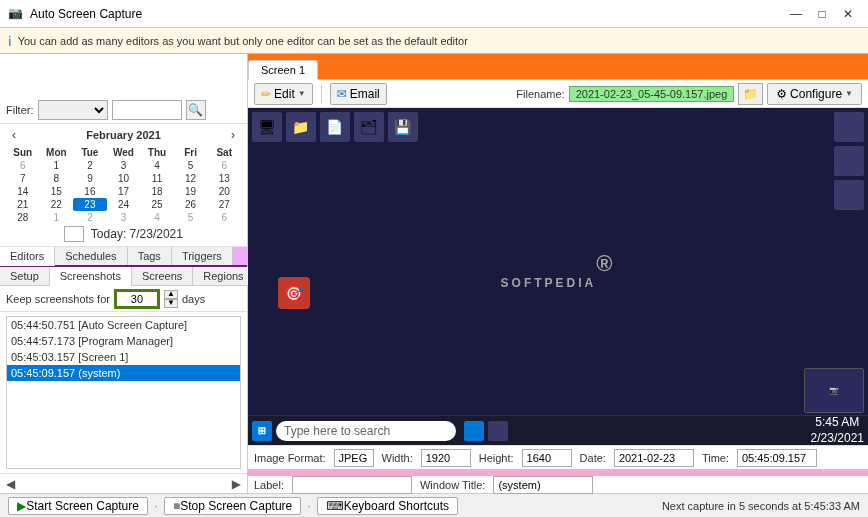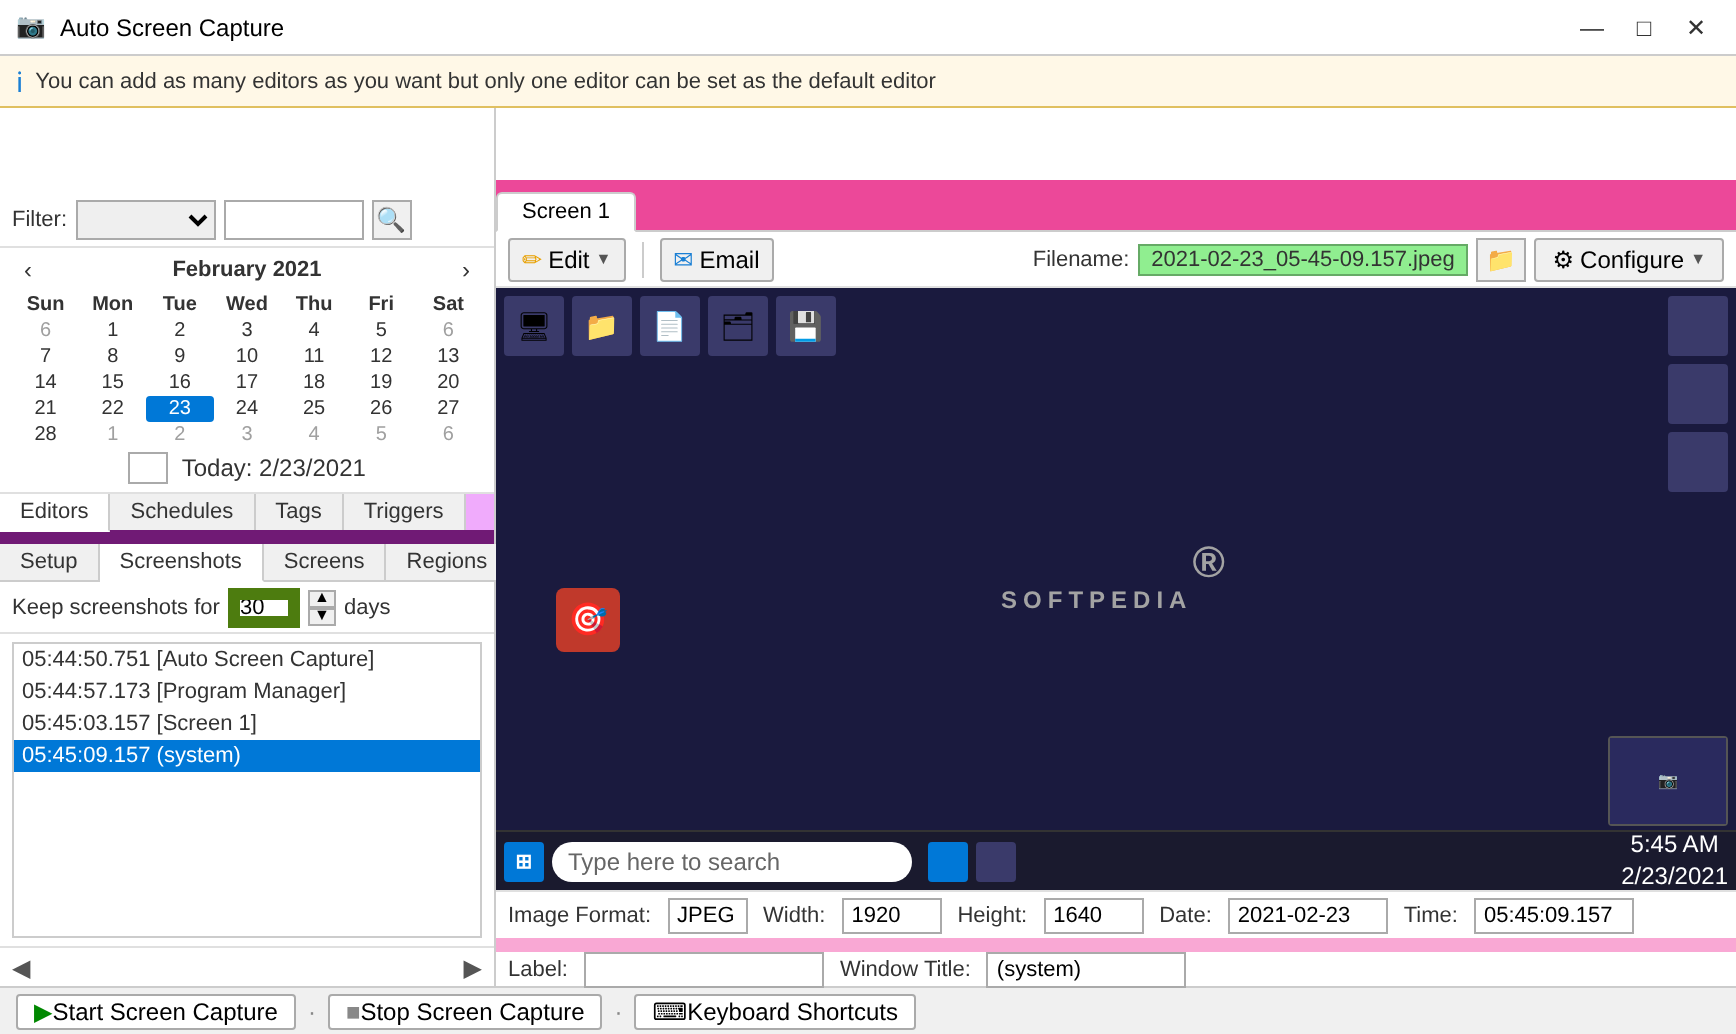--- a/index.html
+++ b/index.html
@@ -56,57 +56,57 @@
     .cal-title { font-size: 11px; font-weight: bold; color: #333; }
     .cal-grid { width: 100%; border-collapse: collapse; }
     .cal-grid th { font-size: 10px; color: #333; text-align: center; padding: 1px; width: 30px; }
     .cal-grid td { font-size: 10px; text-align: center; padding: 1px 2px; cursor: pointer; color: #333; }
     .cal-grid td.other-month { color: #a0a0a0; }
     .cal-grid td.selected { background: #0078d7; color: #fff; border-radius: 2px; }
     .cal-today-row { text-align: center; font-size: 10px; color: #333; margin-top: 2px; }
     .cal-today-box { display: inline-block; border: 1px solid #aaa; padding: 0 4px; margin-right: 4px; }
 
     
-    .tab-bar { display: flex; border-bottom: 7px solid #701a75; background: #f0abfc; }
+    .tab-bar { display: flex; border-bottom: 2px solid #701a75; background: #f0abfc; }
     .tab-item {
       padding: 3px 10px; font-size: 11px; cursor: pointer; border-right: 1px solid #ccc;
       background: #f0f0f0; color: #333;
     }
     .tab-item.active { background: #fff; border-bottom: 1px solid #fff; margin-bottom: -1px; }
 
     
     .sub-tab-bar { display: flex; border-bottom: 1px solid #ccc; background: #f0f0f0; }
     .sub-tab-item {
       padding: 3px 10px; font-size: 11px; cursor: pointer;
       background: #f0f0f0; color: #333; border-right: 1px solid #ccc;
     }
     .sub-tab-item.active { background: #fff; border-bottom: 1px solid #fff; margin-bottom: -1px; }
 
     
     .keep-row { display: flex; align-items: center; padding: 4px 6px; gap: 4px; border-bottom: 1px solid #e0e0e0; height: 26px; }
     .keep-label { font-size: 11px; color: #333; }
-    .keep-input { width: 36px; height: 20px; border: 6px solid #4d7c0f; font-size: 11px; }
+    .keep-input { width: 46px; height: 20px; border: 3px solid #4d7c0f; font-size: 11px; text-align: center; }
     .keep-spin { display: flex; flex-direction: column; }
     .spin-btn { width: 14px; height: 9px; border: 1px solid #aaa; background: #f0f0f0; cursor: pointer; font-size: 8px; line-height: 1; display: flex; align-items: center; justify-content: center; }
     .keep-days { font-size: 11px; color: #333; }
 
     
     .screenshot-list { flex: 1; overflow-y: auto; border: 1px solid #ccc; margin: 4px 6px; }
     .list-item { padding: 2px 4px; font-size: 11px; color: #333; cursor: pointer; white-space: nowrap; }
     .list-item.selected { background: #0078d7; color: #fff; }
 
     
     .left-scroll-row { display: flex; justify-content: space-between; padding: 2px 6px; border-top: 1px solid #e0e0e0; height: 20px; }
     .scroll-arrow { background: none; border: none; cursor: pointer; font-size: 12px; color: #555; }
 
     
     .right-panel { flex: 1; display: flex; flex-direction: column; background: #fff; }
 
     
-    .screen-tab-bar { display: flex; border-bottom: 1px solid #ccc; background: #ec4899; height: 26px; align-items: flex-end; margin-top: 36px; }
+    .screen-tab-bar { display: flex; border-bottom: 1px solid #ccc; background: #f97316; height: 26px; align-items: flex-end; }
     .screen-tab {
       padding: 3px 12px; font-size: 11px; cursor: pointer; border: 1px solid #ccc;
       border-bottom: none; background: #f0f0f0; margin-right: 2px; border-radius: 3px 3px 0 0;
     }
     .screen-tab.active { background: #fff; border-bottom: 1px solid #fff; margin-bottom: -1px; }
 
     
     .toolbar-row { display: flex; align-items: center; padding: 4px 6px; gap: 4px; border-bottom: 1px solid #e0e0e0; height: 28px; }
     .toolbar-btn {
       display: flex; align-items: center; gap: 3px;
@@ -235,21 +235,21 @@
               <td class="other-month">2</td>
               <td class="other-month">3</td>
               <td class="other-month">4</td>
               <td class="other-month">5</td>
               <td class="other-month">6</td>
             </tr>
           </tbody>
       </table>
       <div class="cal-today-row">
         <span class="cal-today-box">&nbsp;&nbsp;&nbsp;</span>
-        <span>Today: 2/23/2021</span>
+        <span>Today: 7/23/2021</span>
       </div>
     </div>
 
     <div class="tab-bar">
       <div class="tab-item active">Editors</div>
       <div class="tab-item">Schedules</div>
       <div class="tab-item">Tags</div>
       <div class="tab-item">Triggers</div>
     </div>
 
@@ -386,13 +386,14 @@
   <span style="color:#888;">·</span>
   <button class="status-btn">
     <span style="color:#888;">■</span>
     <span>Stop Screen Capture</span>
   </button>
   <span style="color:#888;">·</span>
   <button class="status-btn">
     <span>⌨</span>
     <span>Keyboard Shortcuts</span>
   </button>
+  <span class="status-text">Next capture in 5 seconds at 5:45:33 AM</span>
 </div>
 
 </body></html>

